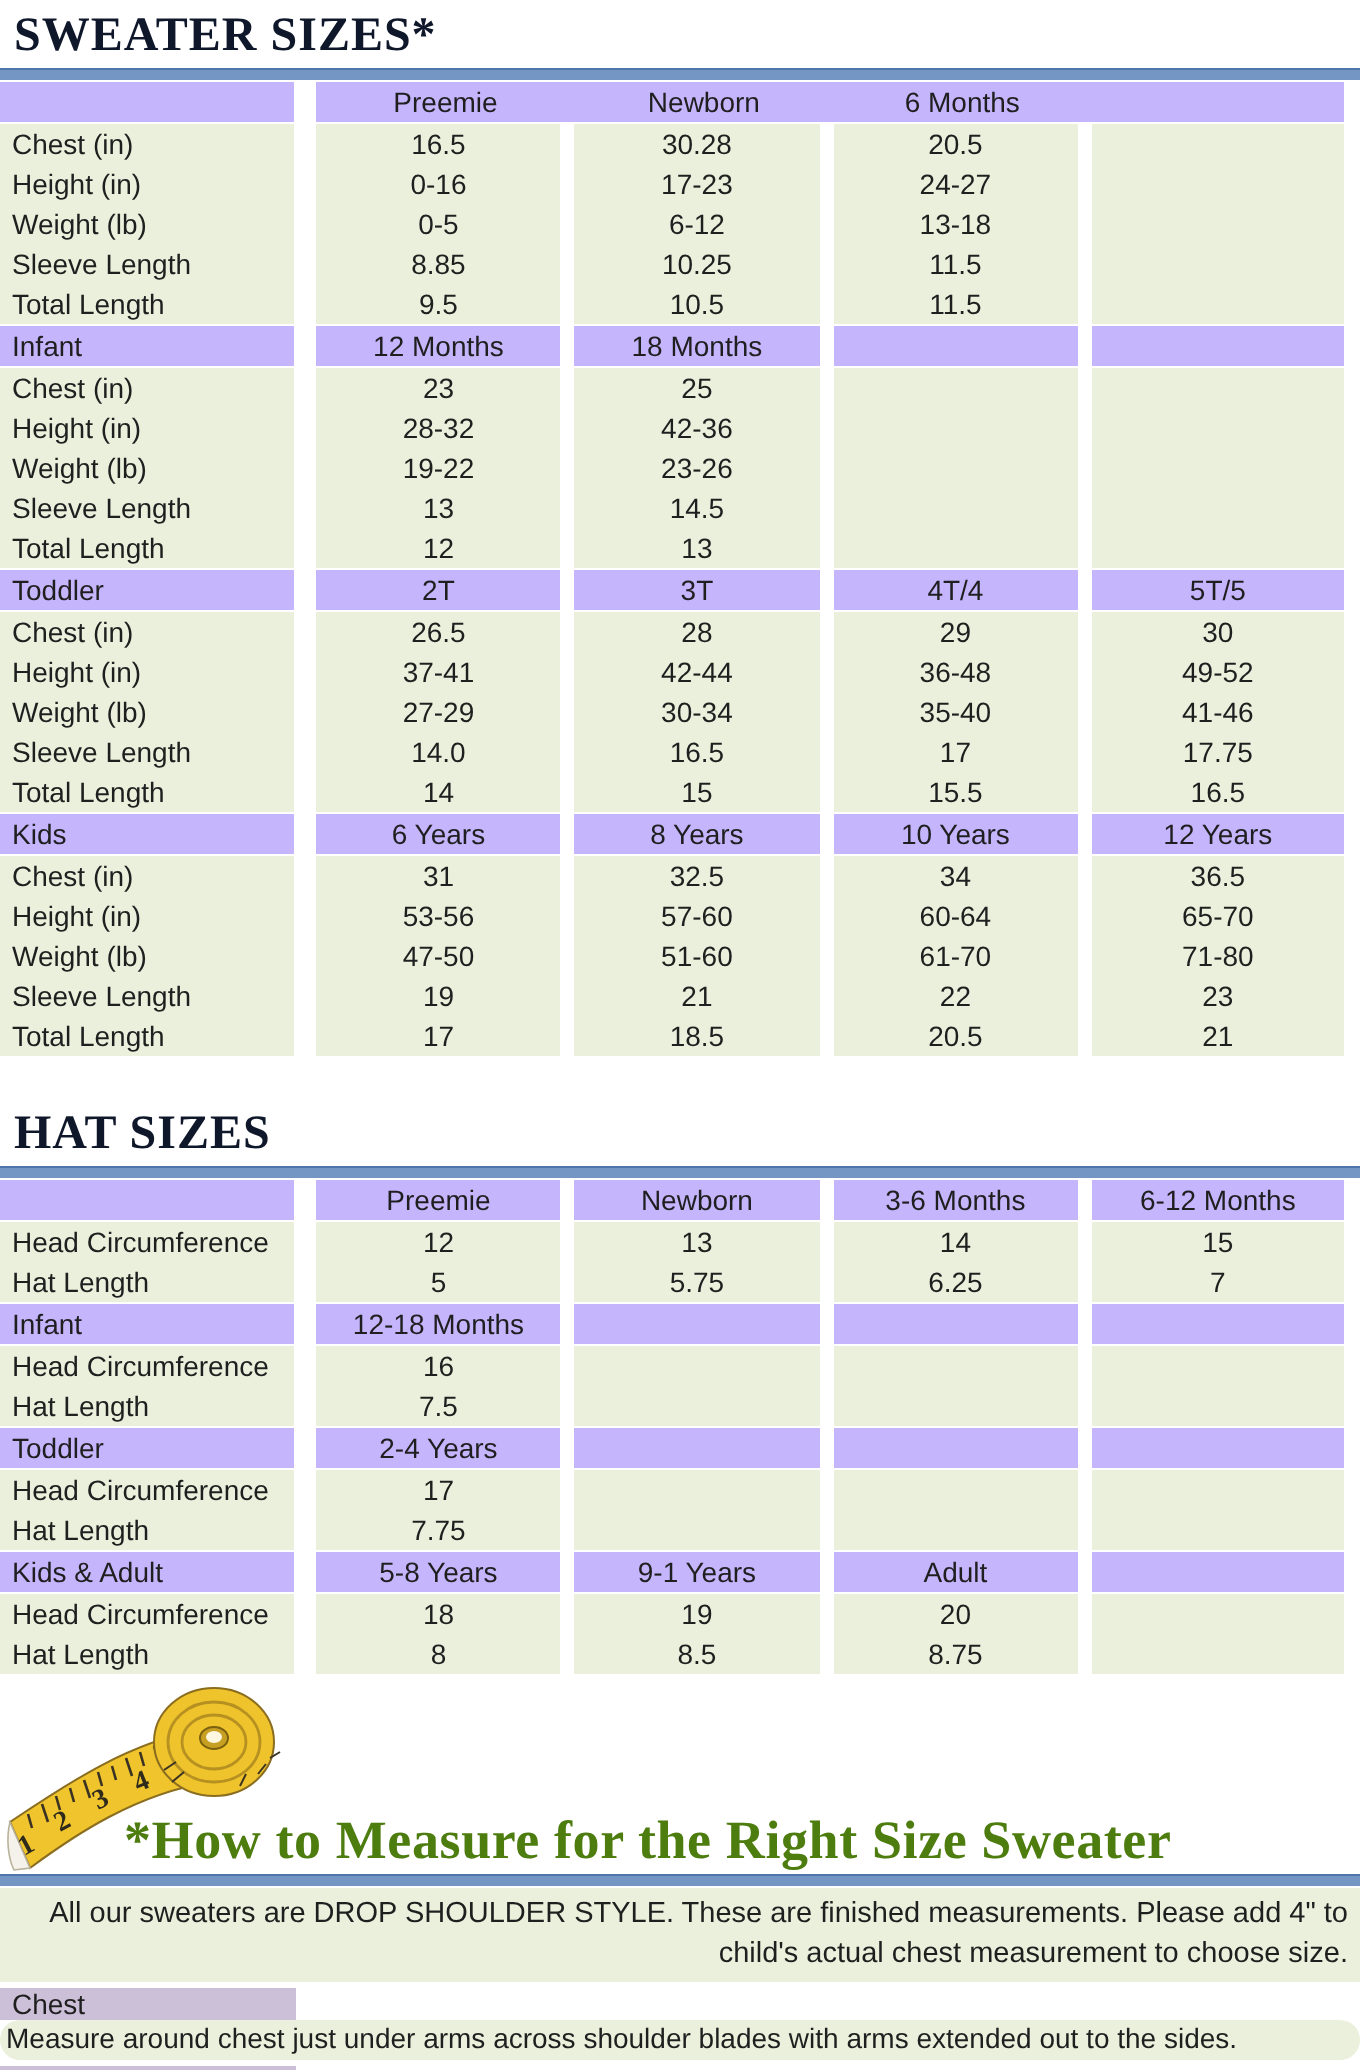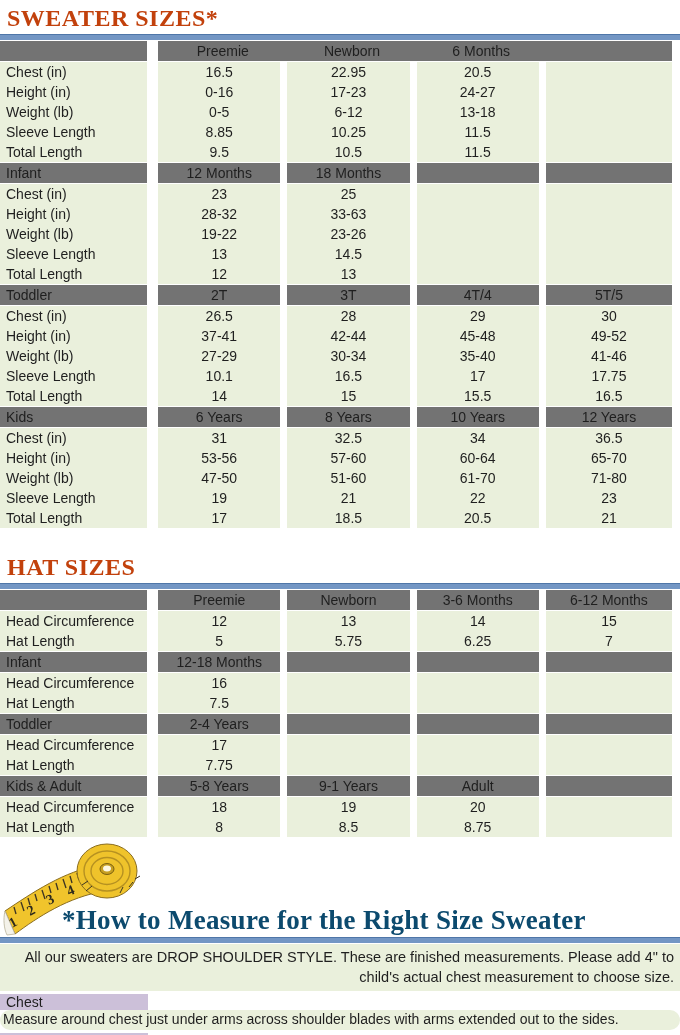--- a/index.html
+++ b/index.html
@@ -3,46 +3,46 @@
 <meta charset="utf-8">
 <style>
   html,body{margin:0;padding:0;}
   body{
     width:680px;height:1035px;overflow:hidden;background:#ffffff;
     font-family:"Liberation Sans",sans-serif;color:#1f1f1f;
     -webkit-font-smoothing:antialiased;
   }
   .doc-title{
     font-family:"Liberation Serif",serif;font-weight:bold;
-    color:#c2410c;font-size:24px;letter-spacing:.5px;
+    color:#0f172a;font-size:24px;letter-spacing:.5px;
     margin:0;padding:5px 0 3px 7px;line-height:26px;
   }
   .rule{height:5px;background:#7396C4;border-top:1px solid #4f76a8;}
   
   .sizetable{margin:1px 0 0 0;}
   .trow{display:flex;height:20px;}
   .trow .c{font-size:14px;line-height:20px;box-sizing:border-box;white-space:nowrap;}
   .c.lbl{width:148px;padding-left:6px;margin-right:11px;}
   .c.val{width:123px;text-align:center;margin-right:7px;}
   .c.val.last{width:127px;margin-right:0;}
   .c.vm{width:130px;text-align:center;margin-right:0;}
   .c.vm.last{width:127px;}
-  .purple{background:#737373;}
+  .purple{background:#c4b5fd;}
   .green{background:#EAF0DC;}
   .hdr{margin-bottom:1px;}
   .sec{margin-top:1px;}
   .tbl-wrap{padding-right:8px;}
   
   .hat-block{margin-top:21px;}
   
   .measure-head{position:relative;height:100px;}
   .measure-head h2{
     position:absolute;left:62px;bottom:2px;margin:0;
     font-family:"Liberation Serif",serif;font-weight:bold;
-    color:#0c4a6e;font-size:27px;line-height:30px;letter-spacing:.3px;
+    color:#4d7c0f;font-size:27px;line-height:30px;letter-spacing:.3px;
   }
   .tape{position:absolute;left:2px;top:4px;}
   
   .note-band{
     background:#EAF0DC;width:668px;padding:3px 6px 4px 6px;
     font-size:14.5px;line-height:20px;margin-top:1px;text-align:right;
   }
   .brow{display:flex;margin-top:3px;min-height:36px;flex-direction:column;}
   .brow .blabel{
     width:142px;background:#CCC0D9;margin-right:7px;padding-left:6px;
@@ -63,21 +63,21 @@
       <div class="trow hdr sec">
         <div class="c lbl purple"></div>
         <div class="c vm purple">Preemie</div>
         <div class="c vm purple">Newborn</div>
         <div class="c vm purple">6 Months</div>
         <div class="c vm purple last"></div>
       </div>
       <div class="trow">
         <div class="c lbl green">Chest (in)</div>
         <div class="c val green">16.5</div>
-        <div class="c val green">22.95</div>
+        <div class="c val green">30.28</div>
         <div class="c val green">20.5</div>
         <div class="c val green last"></div>
       </div>
       <div class="trow">
         <div class="c lbl green">Height (in)</div>
         <div class="c val green">0-16</div>
         <div class="c val green">17-23</div>
         <div class="c val green">24-27</div>
         <div class="c val green last"></div>
       </div>
@@ -112,21 +112,21 @@
       <div class="trow">
         <div class="c lbl green">Chest (in)</div>
         <div class="c val green">23</div>
         <div class="c val green">25</div>
         <div class="c val green"></div>
         <div class="c val green last"></div>
       </div>
       <div class="trow">
         <div class="c lbl green">Height (in)</div>
         <div class="c val green">28-32</div>
-        <div class="c val green">33-63</div>
+        <div class="c val green">42-36</div>
         <div class="c val green"></div>
         <div class="c val green last"></div>
       </div>
       <div class="trow">
         <div class="c lbl green">Weight (lb)</div>
         <div class="c val green">19-22</div>
         <div class="c val green">23-26</div>
         <div class="c val green"></div>
         <div class="c val green last"></div>
       </div>
@@ -155,33 +155,33 @@
         <div class="c lbl green">Chest (in)</div>
         <div class="c val green">26.5</div>
         <div class="c val green">28</div>
         <div class="c val green">29</div>
         <div class="c val green last">30</div>
       </div>
       <div class="trow">
         <div class="c lbl green">Height (in)</div>
         <div class="c val green">37-41</div>
         <div class="c val green">42-44</div>
-        <div class="c val green">45-48</div>
+        <div class="c val green">36-48</div>
         <div class="c val green last">49-52</div>
       </div>
       <div class="trow">
         <div class="c lbl green">Weight (lb)</div>
         <div class="c val green">27-29</div>
         <div class="c val green">30-34</div>
         <div class="c val green">35-40</div>
         <div class="c val green last">41-46</div>
       </div>
       <div class="trow">
         <div class="c lbl green">Sleeve Length</div>
-        <div class="c val green">10.1</div>
+        <div class="c val green">14.0</div>
         <div class="c val green">16.5</div>
         <div class="c val green">17</div>
         <div class="c val green last">17.75</div>
       </div>
       <div class="trow">
         <div class="c lbl green">Total Length</div>
         <div class="c val green">14</div>
         <div class="c val green">15</div>
         <div class="c val green">15.5</div>
         <div class="c val green last">16.5</div>

